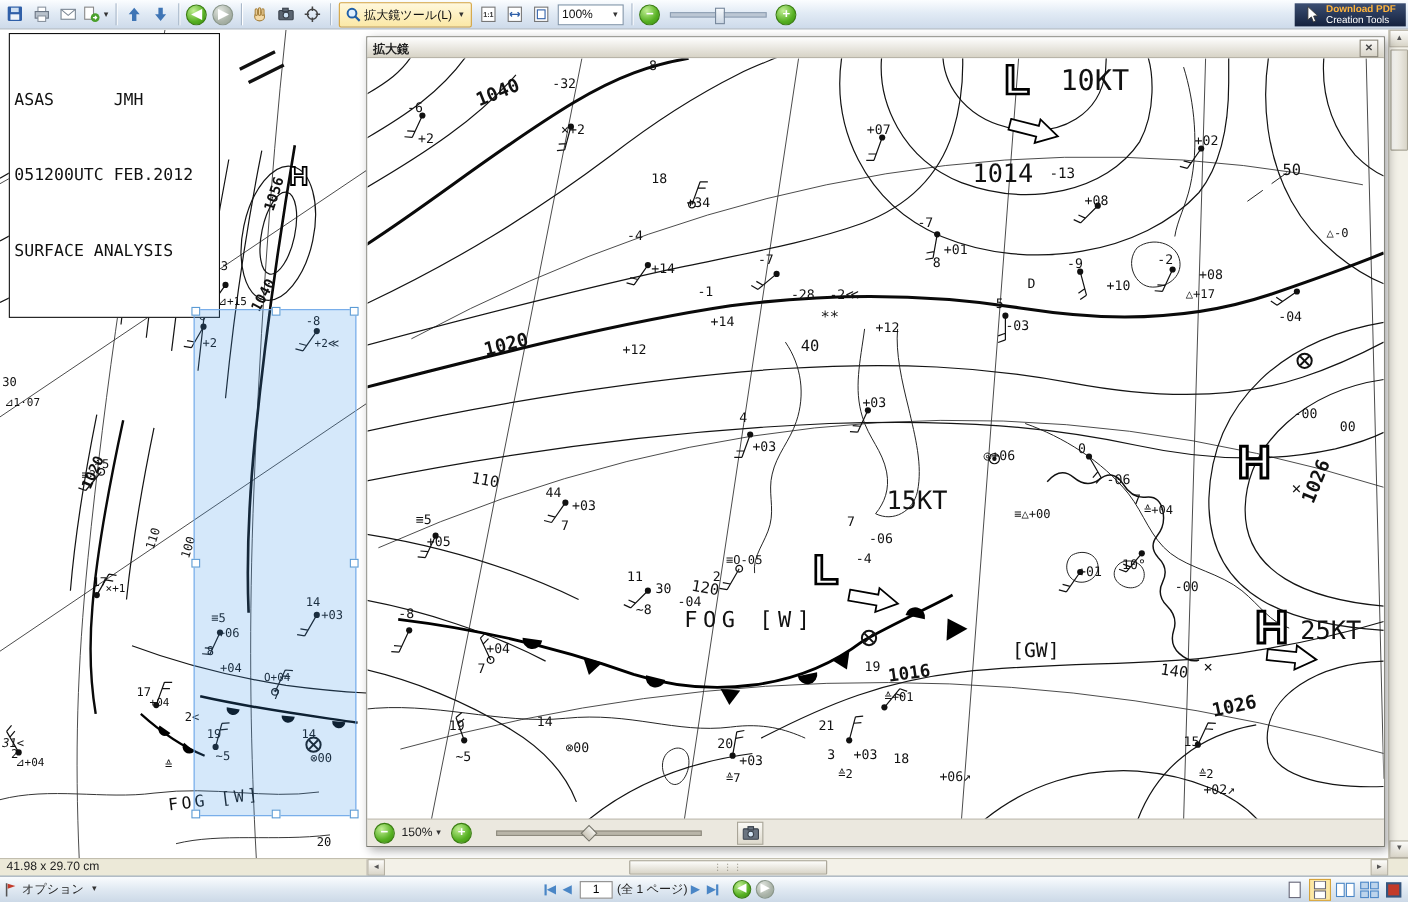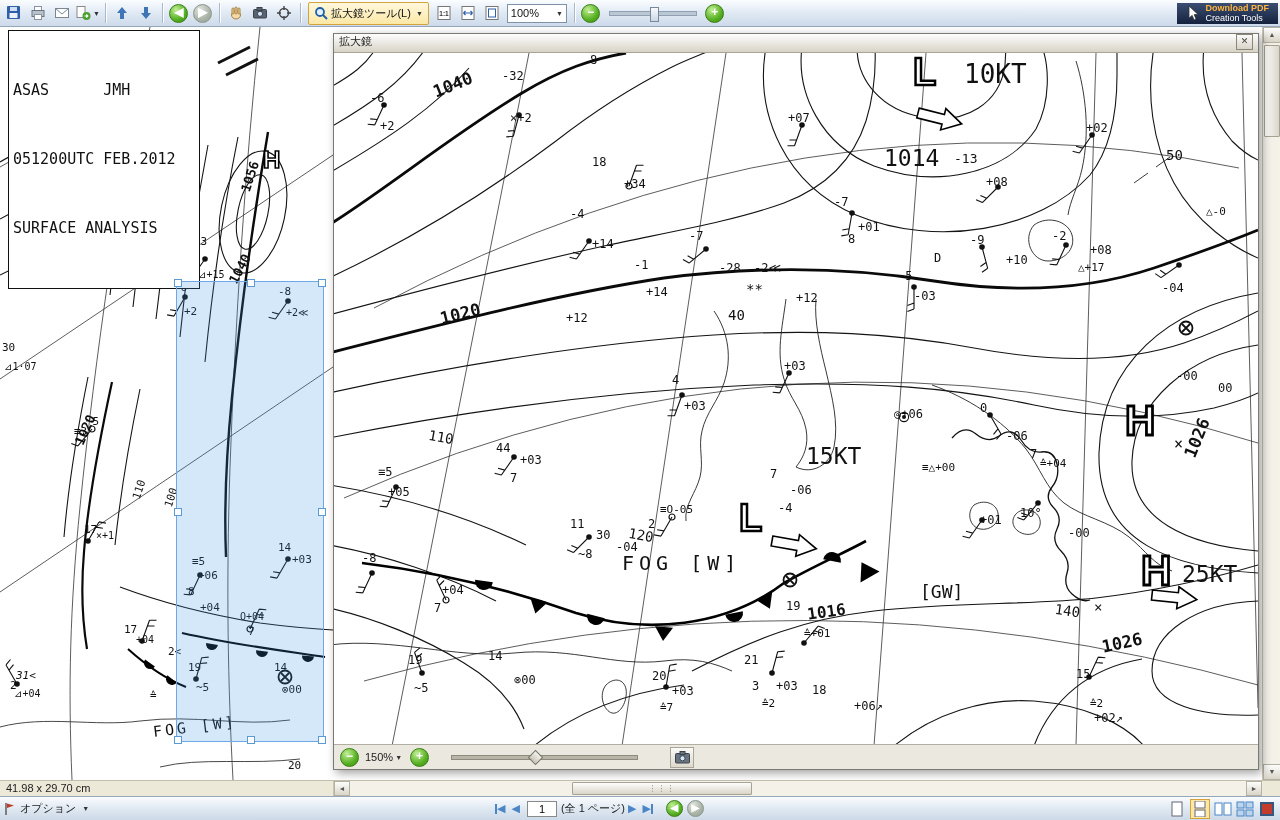--- a/index.html
+++ b/index.html
@@ -49,21 +49,21 @@
   .vbtn{width:18px;height:16px;background:linear-gradient(#fdfdfb,#d9d5c8);border:1px solid #b4b0a2;
     box-sizing:border-box;font-size:7px;color:#555;text-align:center;line-height:14px;}
   .vthumb{position:absolute;top:18px;left:1px;width:16px;height:92px;background:linear-gradient(90deg,#fdfdfb,#d9d5c8);
     border:1px solid #a6a294;box-sizing:border-box;border-radius:1px;}
   .vbtn.bottom{position:absolute;bottom:0;}
 
   
   .magwin{position:absolute;left:333px;top:6px;width:926px;height:737px;background:#fff;
     border:1px solid #7a7a72;box-shadow:3px 3px 9px rgba(0,0,0,.38);display:flex;flex-direction:column;box-sizing:border-box;}
   .mag-title{height:18px;background:linear-gradient(#fefefe,#d7d3c6);border-bottom:1px solid #a8a496;
-    display:flex;align-items:flex-start;padding:0 5px;font-size:11px;color:#222;flex:0 0 auto;}
+    display:flex;align-items:flex-end;padding:0 5px;font-size:11px;color:#222;flex:0 0 auto;font-weight:bold;}
   .mag-close{margin-left:auto;width:15px;height:14px;border:1px solid #8a867a;font-size:9px;line-height:12px;
     text-align:center;color:#444;background:linear-gradient(#fbfaf7,#d8d4c8);}
   .mag-body{position:relative;flex:1;overflow:hidden;background:#fff;}
   .mag-ctrl{height:24px;background:#ebe8df;border-top:1px solid #b2aea2;display:flex;align-items:center;
     padding:0 6px;font-size:11px;color:#222;flex:0 0 auto;}
   .diamond{width:9px;height:9px;background:linear-gradient(#f2f1ec,#c9c4b6);border:1px solid #77766c;
     transform:rotate(45deg);position:absolute;top:-4px;left:78px;}
   .mtrack{width:185px;height:3px;background:#b9b5a8;border:1px solid #8e8a7e;position:relative;margin:0 8px 0 22px;}
   .cambtn{width:22px;height:19px;border:1px solid #a9a598;background:linear-gradient(#fbfaf6,#ddd9cc);
     display:flex;align-items:center;justify-content:center;margin-left:24px;}
@@ -356,21 +356,21 @@
           <div class="lab" style="left: 240px; top: 584px; font-size: 10px;">O+04</div>
           <div class="lab" style="left: 248px; top: 598px; font-size: 11px;">7</div>
           <div class="lab" style="left: 124px; top: 596px; font-size: 11px;">17</div>
           <div class="lab" style="left: 136px; top: 607px; font-size: 10px;">+04</div>
           <div class="lab" style="left: 168px; top: 618px; font-size: 11px;">2&lt;</div>
           <div class="lab" style="left: 188px; top: 634px; font-size: 11px;">19</div>
           <div class="lab" style="left: 196px; top: 654px; font-size: 11px;">~5</div>
           <div class="lab" style="left: 150px; top: 662px; font-size: 11px;">≙</div>
           <div class="lab" style="left: 274px; top: 634px; font-size: 11px;">14</div>
           <div class="lab" style="left: 282px; top: 656px; font-size: 11px;">⊗00</div>
-          <div class="lab" style="left: 16px; top: 642px; font-size: 11px; font-style: italic;">31&lt;</div>
+          <div class="lab" style="left: 2px; top: 642px; font-size: 11px; font-style: italic;">31&lt;</div>
           <div class="lab" style="left: 10px; top: 652px; font-size: 11px;">2</div>
           <div class="lab" style="left: 14px; top: 661px; font-size: 10px;">⊿+04</div>
           <div class="lab" style="left: 152px; top: 696px; font-size: 15px; transform: rotate(-7deg); letter-spacing: 3px;">FOG [W]</div>
           <div class="lab" style="left: 288px; top: 732px; font-size: 11px;">20</div>
           <div class="lab" style="left: 236px; top: 743px; font-size: 11px; margin-top: 44px;">26</div>
         </div>
       <div class="title-box">
         <div>ASAS      JMH</div>
         <div>051200UTC FEB.2012</div>
         <div>SURFACE ANALYSIS</div>

